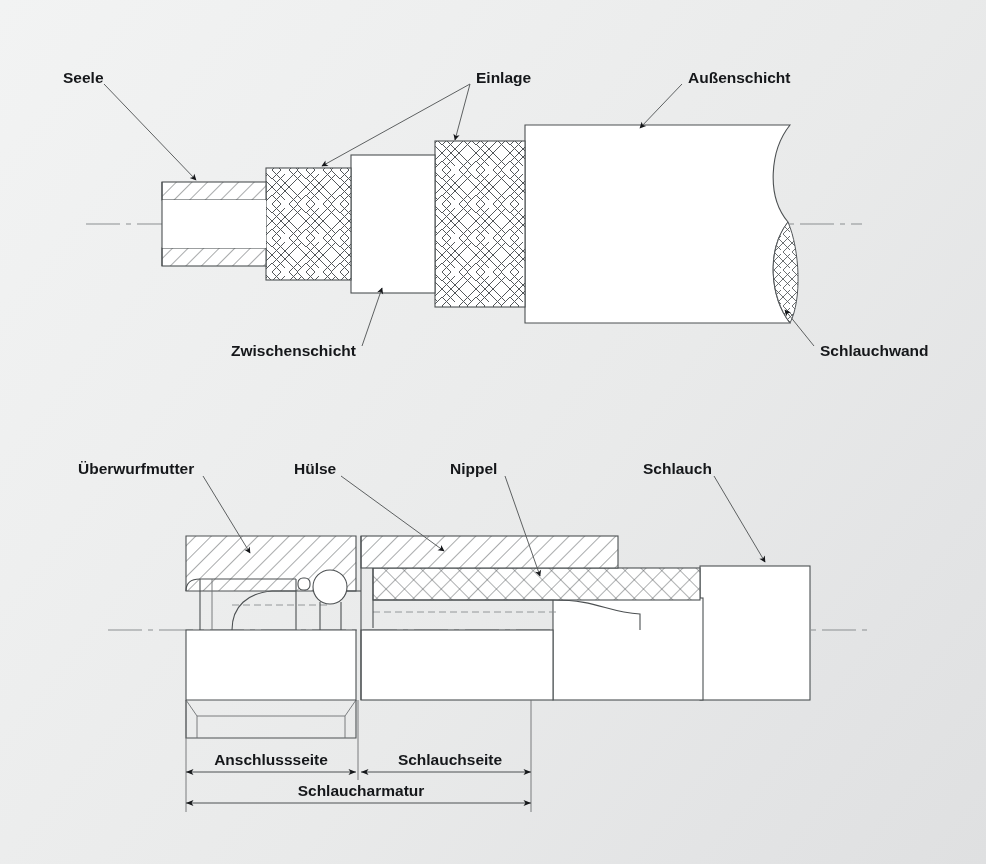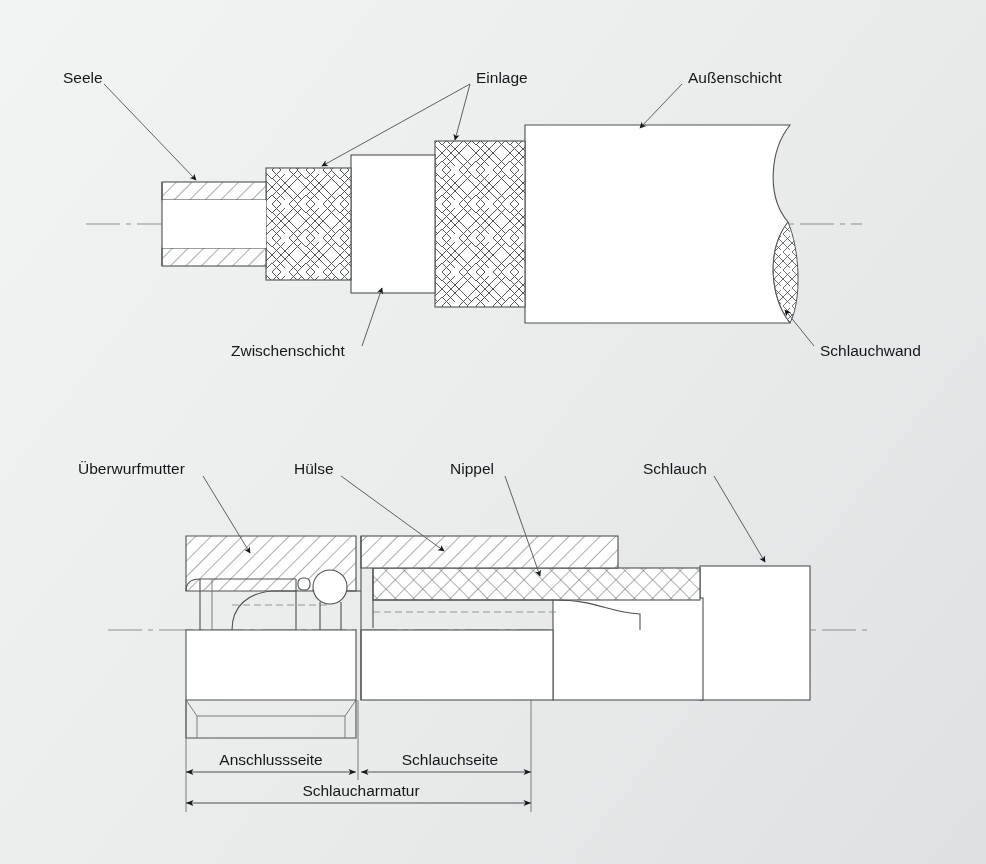--- a/index.html
+++ b/index.html
@@ -12,20 +12,21 @@
     height: 864px;
     overflow: hidden;
     font-family: "Liberation Sans", sans-serif;
     background: #eceded;
   }
   #stage {
     position: relative;
     width: 986px;
     height: 864px;
     background: linear-gradient(128deg, #f2f3f3 0%, #eeefef 28%, #e9eaea 58%, #e3e4e5 82%, #dfe0e1 100%);
+    font-weight: bold;
   }
   svg.sheet {
     position: absolute;
     left: 0;
     top: 0;
     width: 986px;
     height: 864px;
     display: block;
   }
   text {

